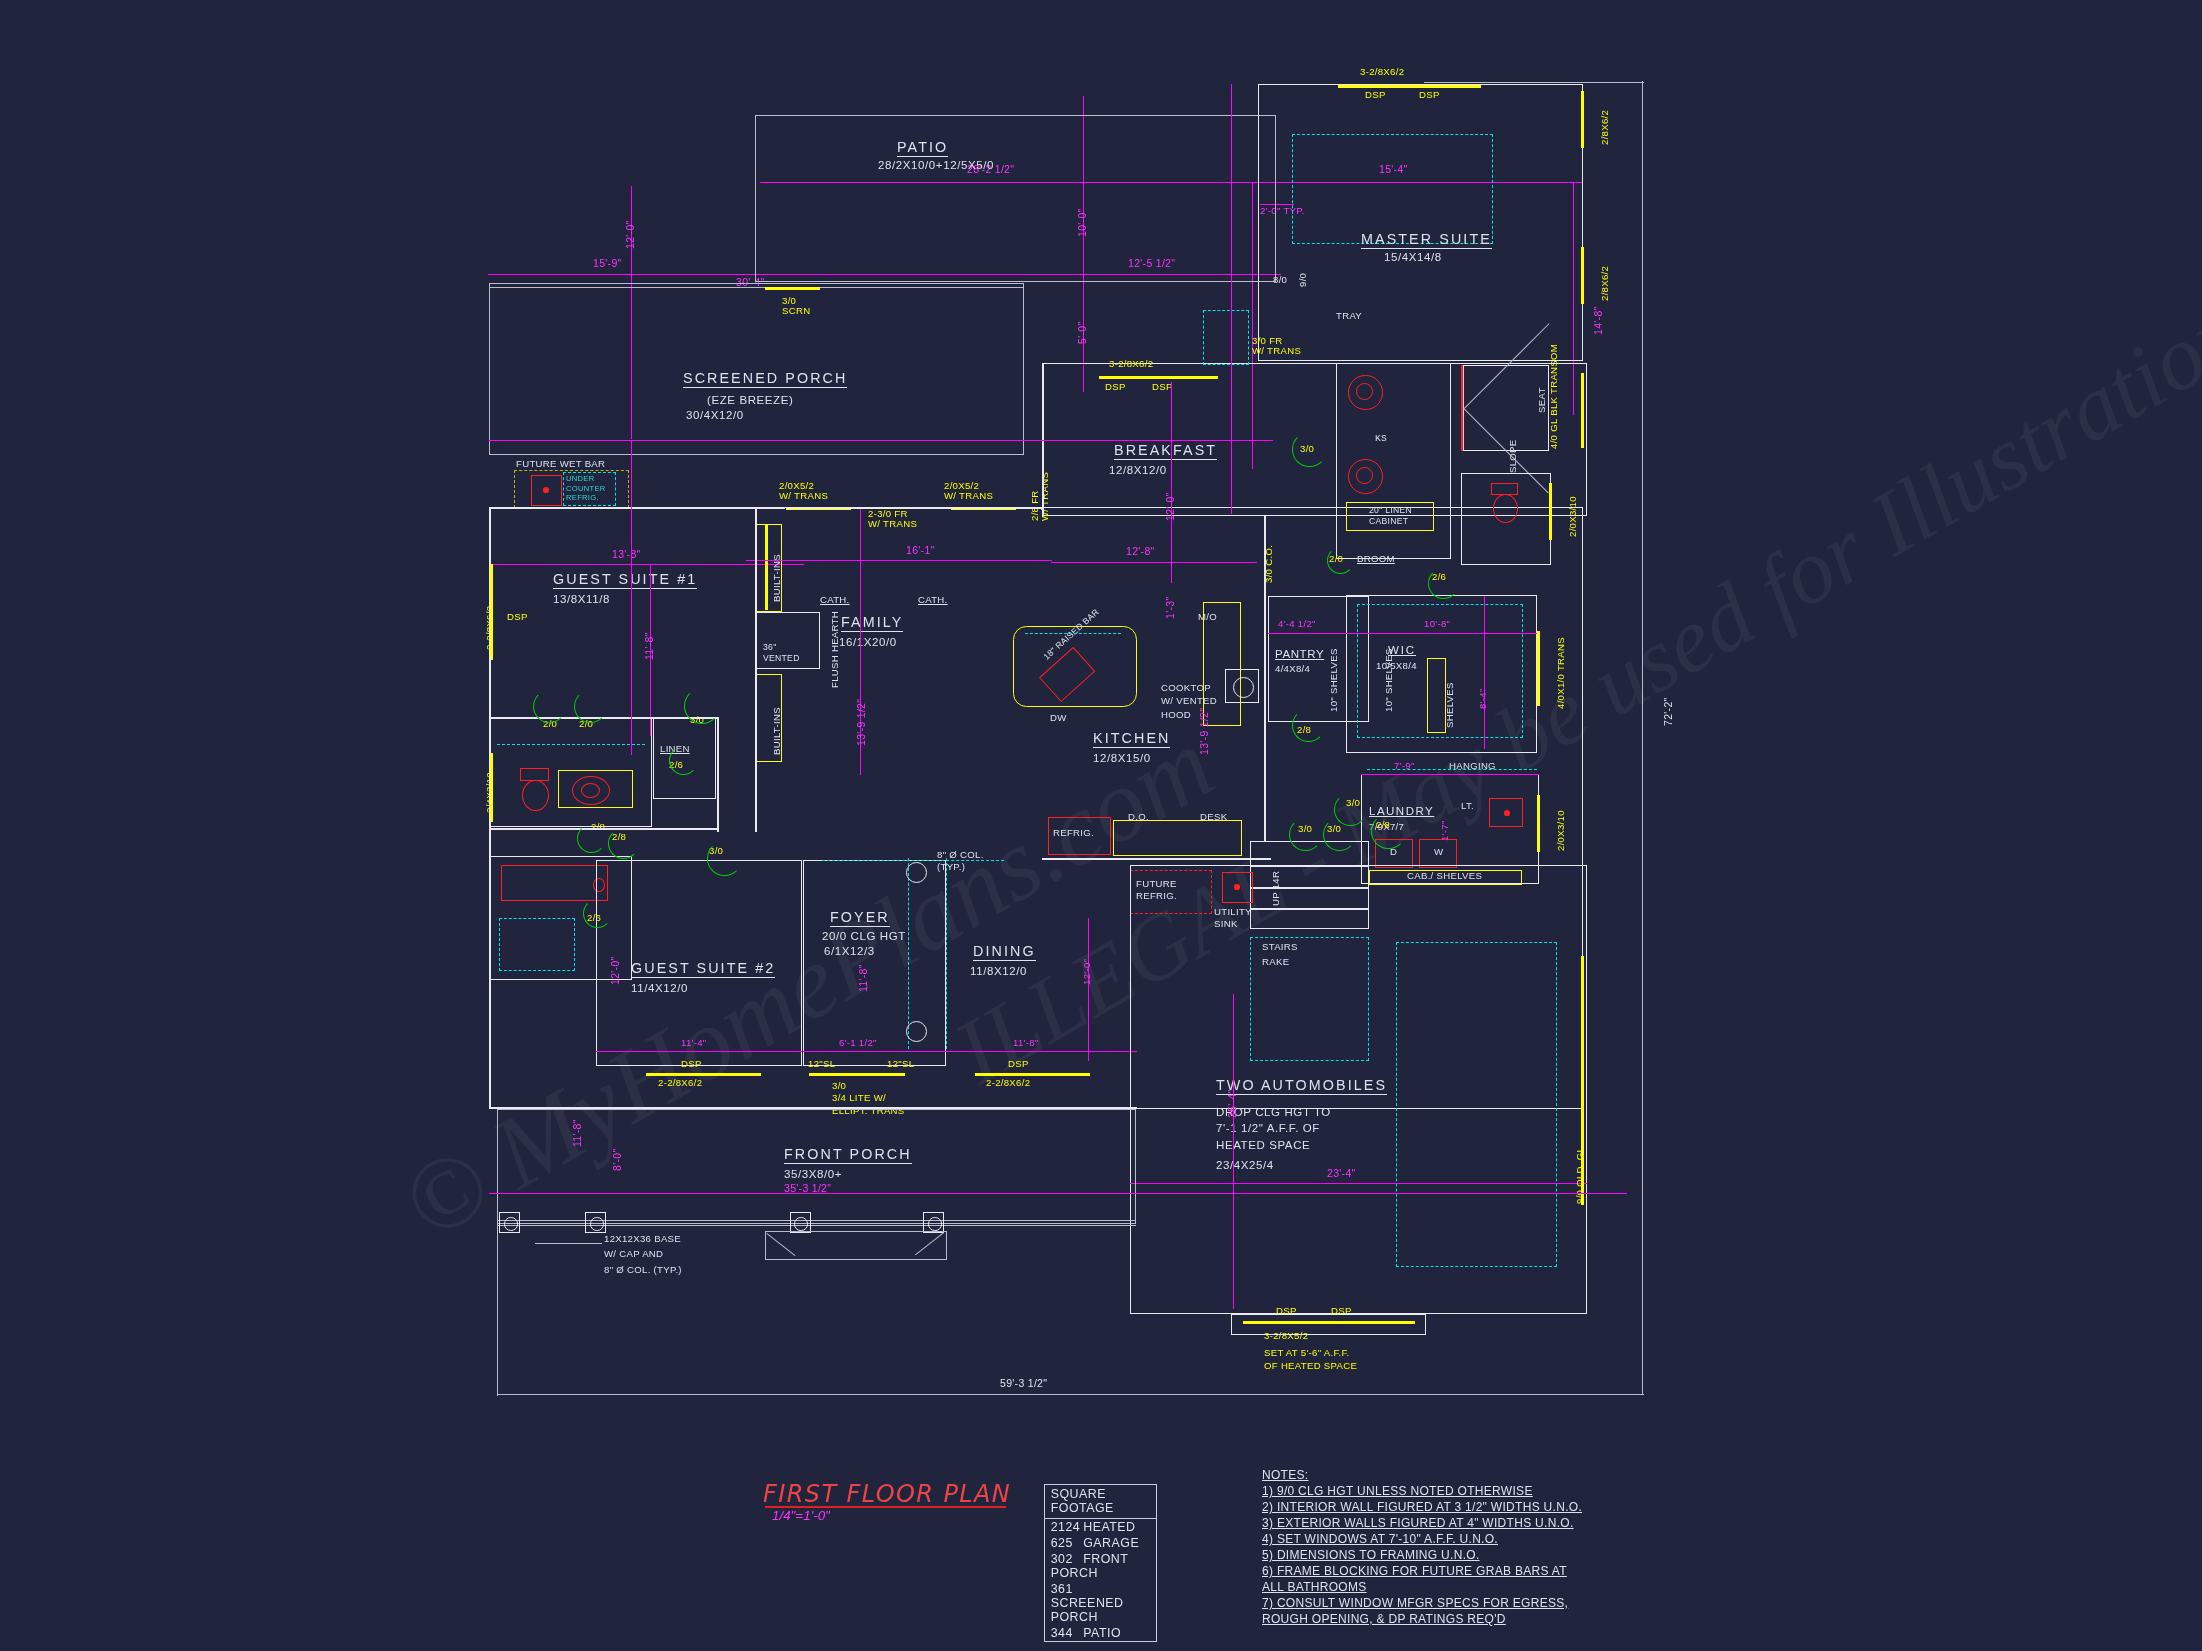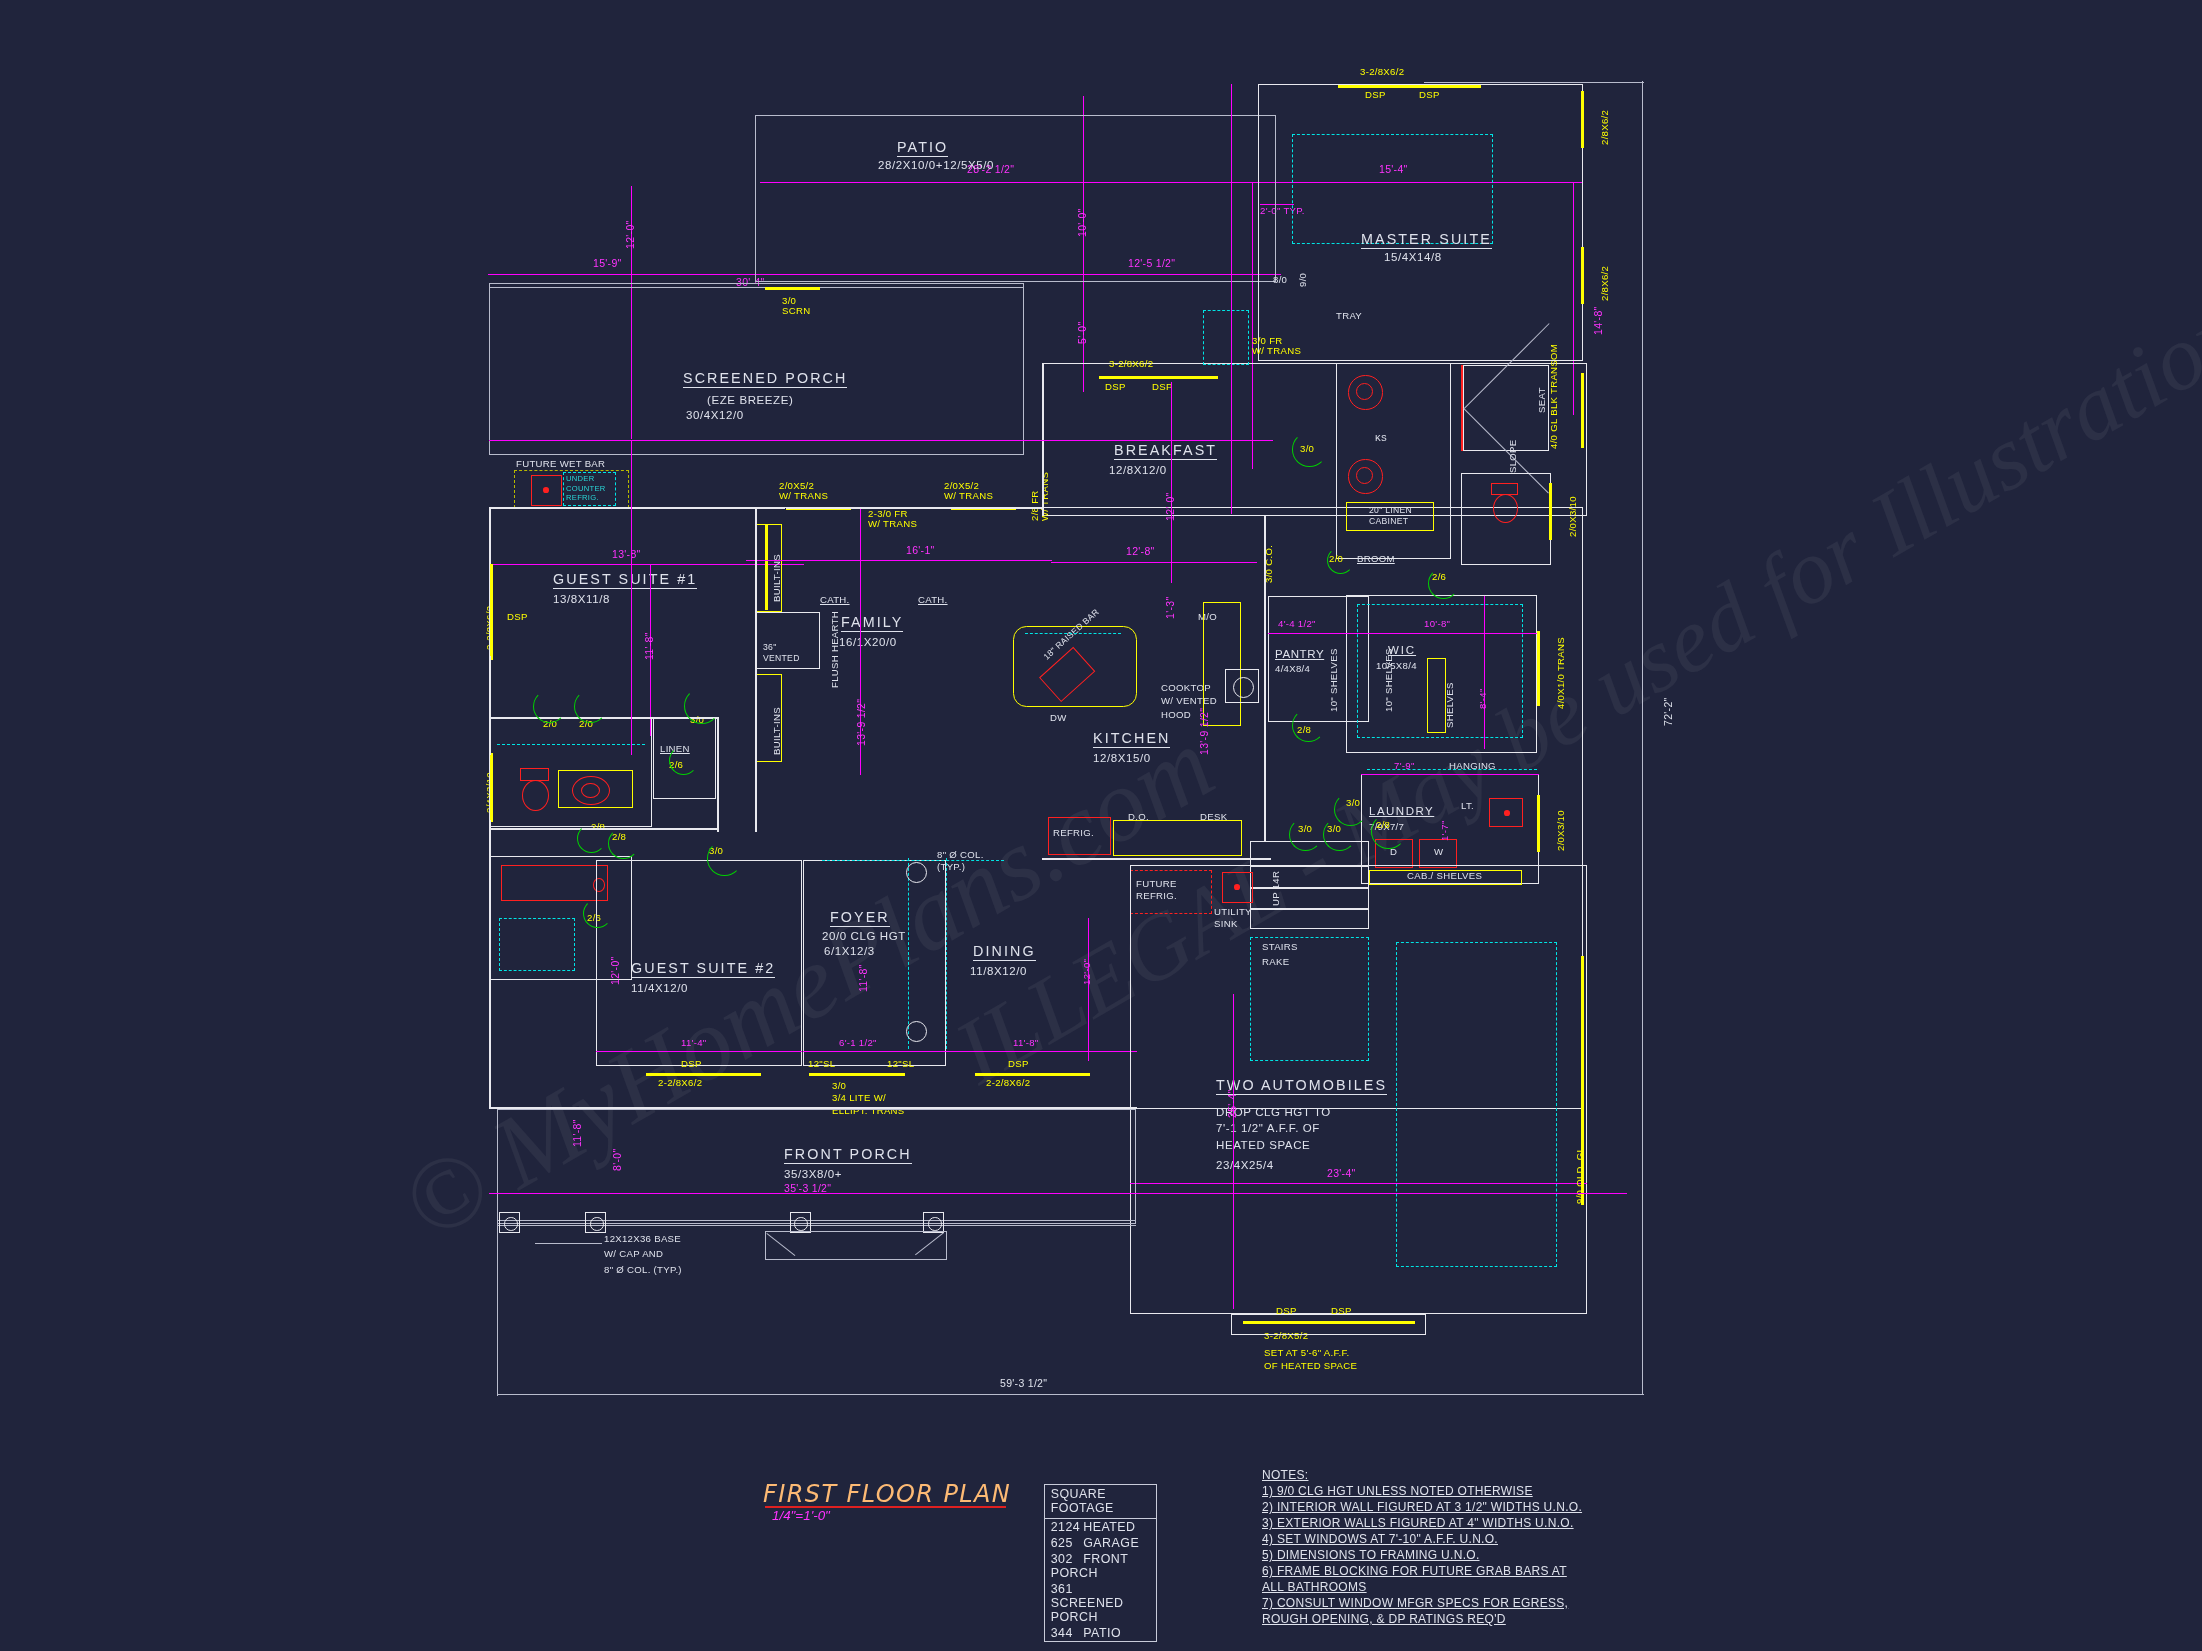--- a/index.html
+++ b/index.html
@@ -52,21 +52,21 @@
   .door{position:absolute;border:1.9px solid #00d000;border-radius:50%;
         border-right-color:transparent;border-top-color:transparent;}
 
   
   .notes{position:absolute;color:#dfe2ec;font-size:12px;line-height:16px;letter-spacing:0.3px;text-decoration:underline;}
   .sqft{position:absolute;border:1.9px solid #c9ccda;color:#dfe2ec;font-size:12.4px;letter-spacing:0.5px;}
   .sqft .hdr{border-bottom:1.9px solid #c9ccda;padding:1.9px 5.7px 2.9px 5.7px;}
   .sqft .row{padding:1px 5.7px;}
   .sqft .row span.n{display:inline-block;width:32.5px;}
 
-  .title{position:absolute;color:#fdba74;font-size:24px;letter-spacing:1.4px;
+  .title{position:absolute;color:#ef4444;font-size:24px;letter-spacing:1.4px;
          font-family:"DejaVu Sans",sans-serif;font-style:italic;}
   .titleline{position:absolute;background:#e02020;height:1.9px;}
   .scale{position:absolute;color:#ff33ff;font-size:13.4px;font-style:italic;}
 </style>
 </head>
 <body>
 
 <div id="stage">
 
   <div class="wm wm1">© MyHomePlans.com</div>

